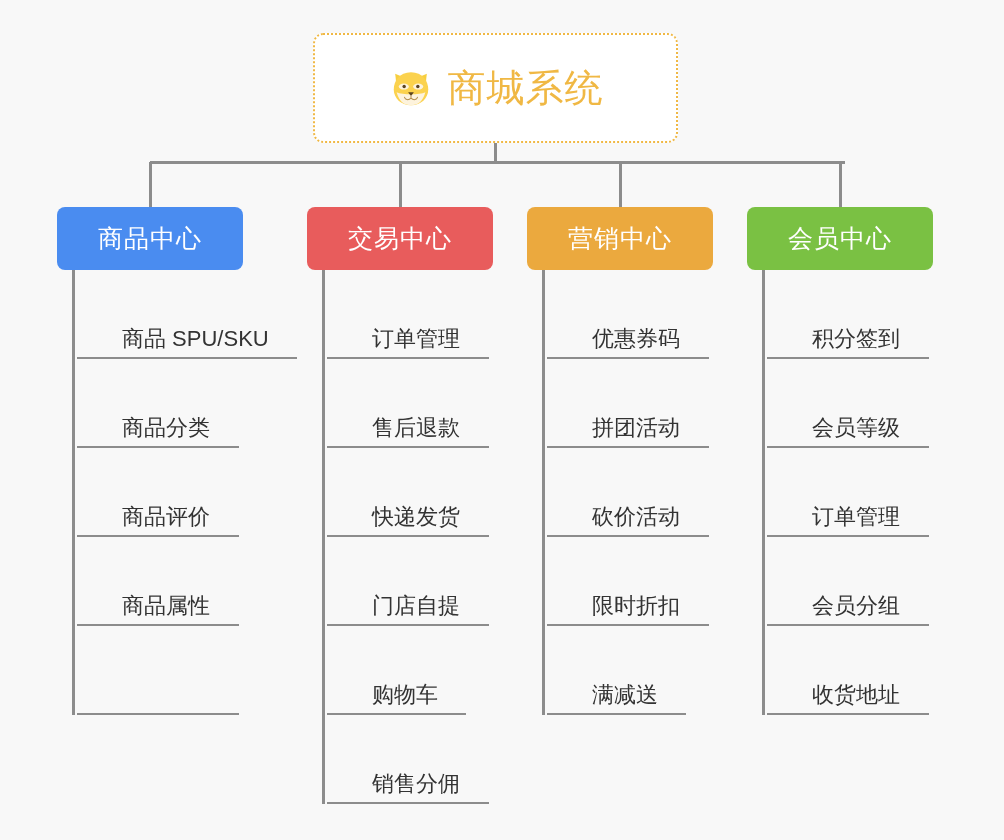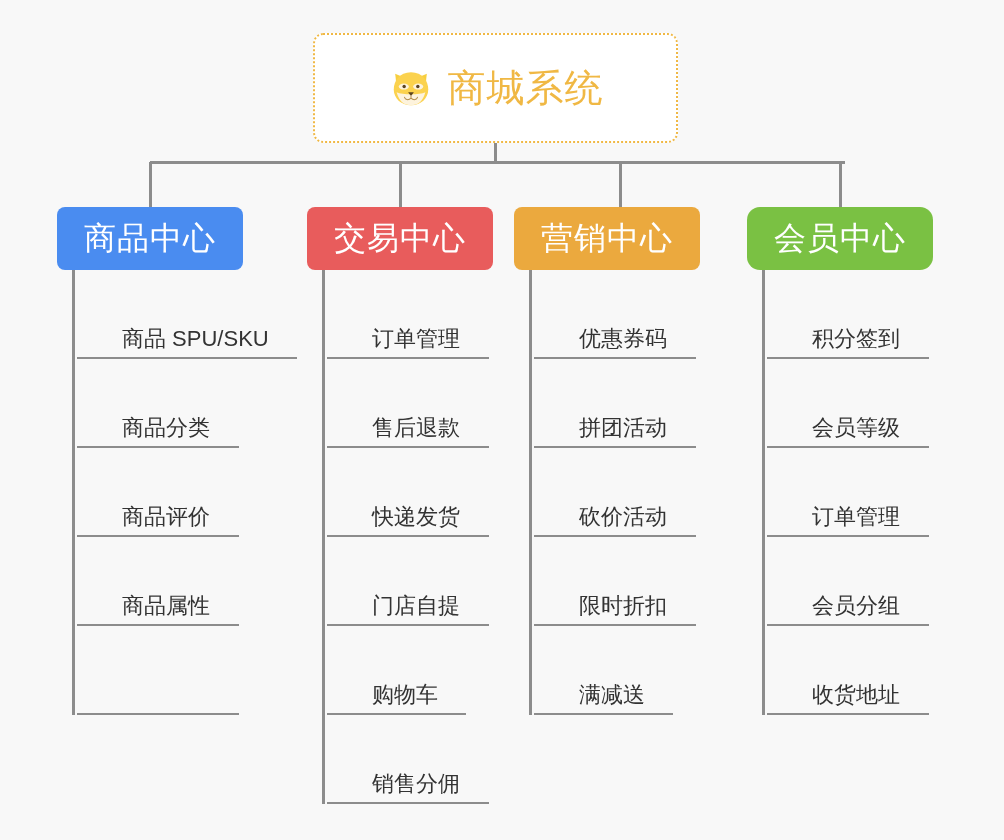--- a/index.html
+++ b/index.html
@@ -56,38 +56,38 @@
     pointer-events: none;
   }
 
   
   .column {
     position: absolute;
     top: 207px;
   }
   .col-0 { left: 57px;  width: 230px; }
   .col-1 { left: 307px; width: 200px; }
-  .col-2 { left: 514px; width: 200px; }
+  .col-2 { left: 527px; width: 200px; }
   .col-3 { left: 747px; width: 200px; }
 
   .cat-box {
     height: 63px;
     border-radius: 8px;
     display: flex;
     align-items: center;
     justify-content: center;
     color: #ffffff;
-    font-size: 32px;
+    font-size: 25px;
     letter-spacing: 1px;
     white-space: nowrap;
   }
   .col-0 .cat-box { width: 186px; }
   .col-1 .cat-box { width: 186px; }
   .col-2 .cat-box { width: 186px; }
-  .col-3 .cat-box { width: 186px; border-radius: 13px; }
+  .col-3 .cat-box { width: 186px; }
 
   
   .leaf-list {
     position: relative;
     margin-top: 0;
     padding-left: 18px;
     border-left: 3px solid #8c8c8c;
     margin-left: 15px;
     padding-top: 0;
   }

